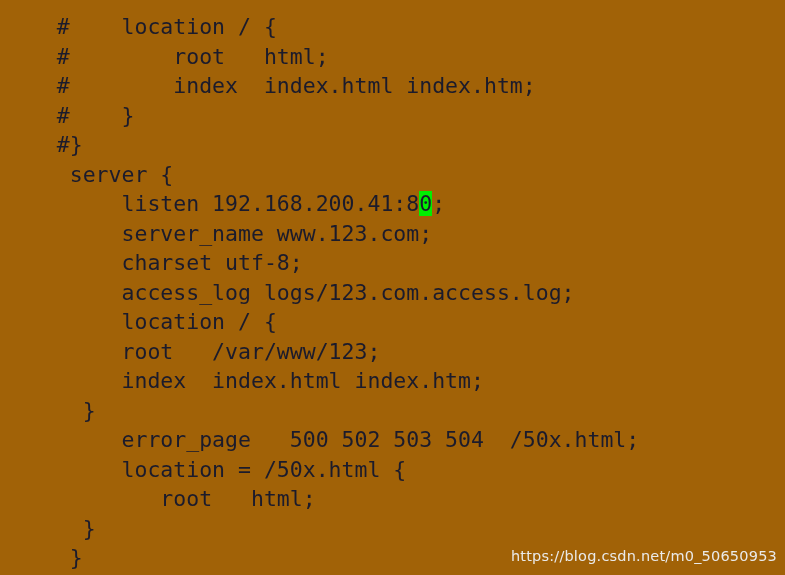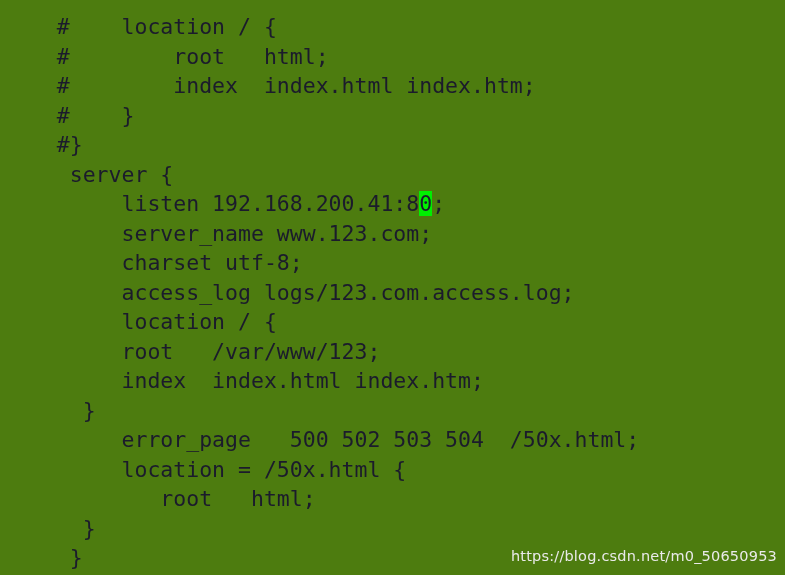--- a/index.html
+++ b/index.html
@@ -14,21 +14,21 @@
     overflow: hidden;
     position: relative;
     font-family: "DejaVu Sans Mono", "Liberation Mono", monospace;
   }
   #editor {
     position: absolute;
     left: 0;
     top: 0;
     width: 785px;
     height: 575px;
-    background: #4d7c0f;
+    background: #a16207;
   }
   .code-area {
     position: absolute;
     left: 5px;
     top: 12px;
     font-family: "DejaVu Sans Mono", "Liberation Mono", monospace;
     font-size: 21.5px;
     line-height: 29.5px;
     color: #1b1b2c;
     white-space: pre;

